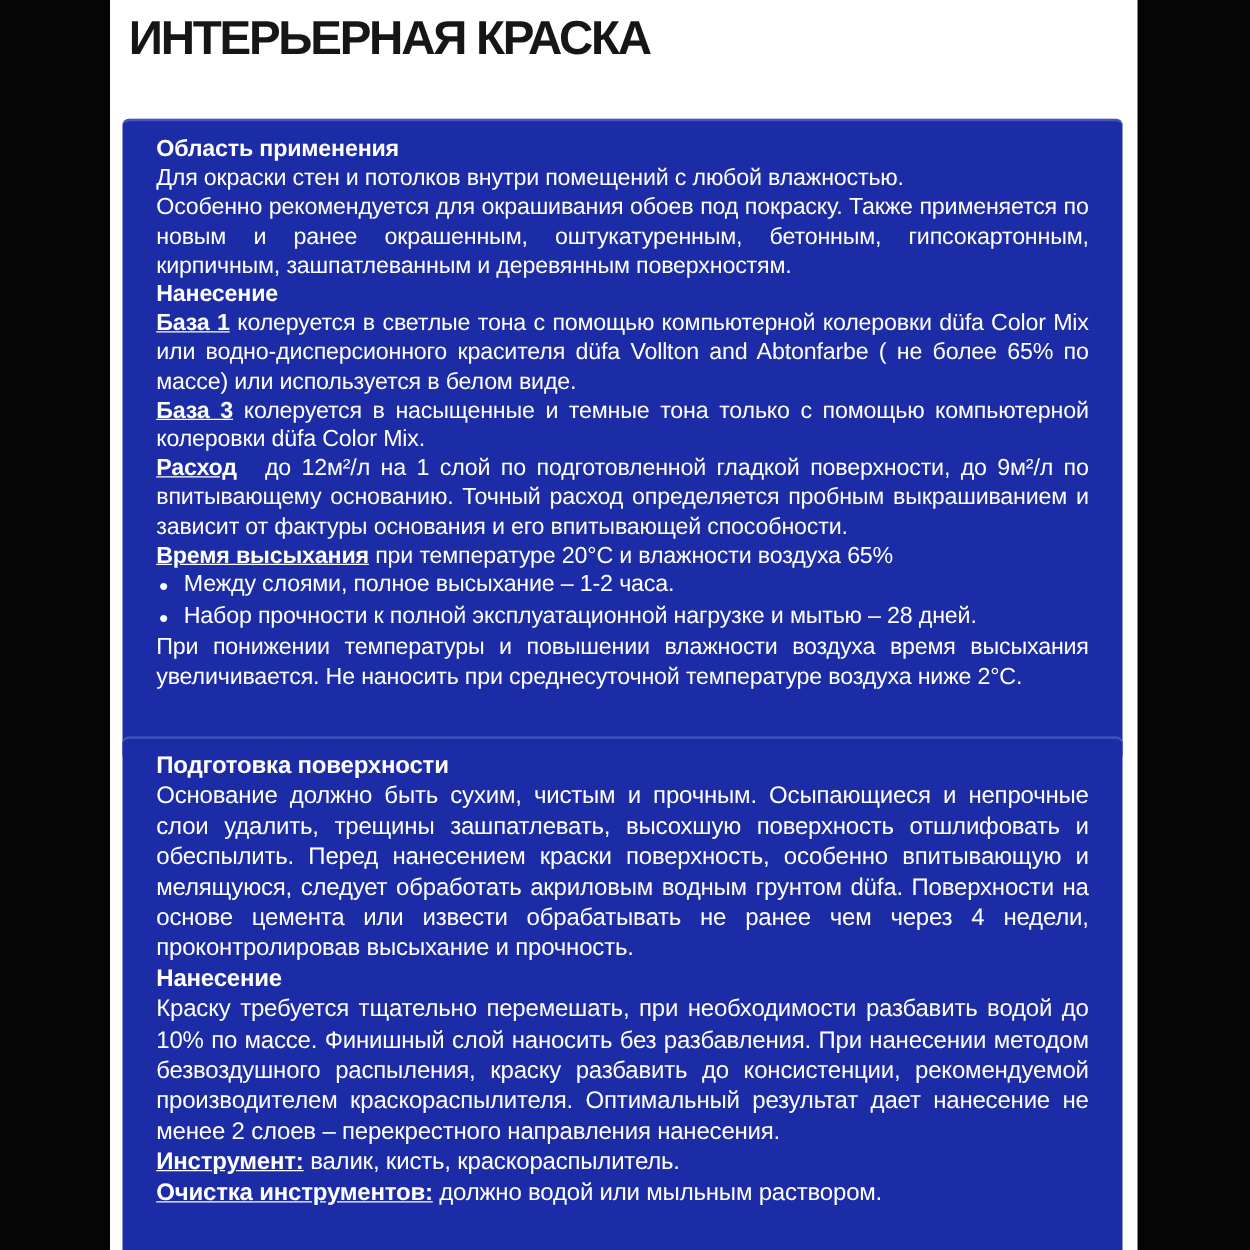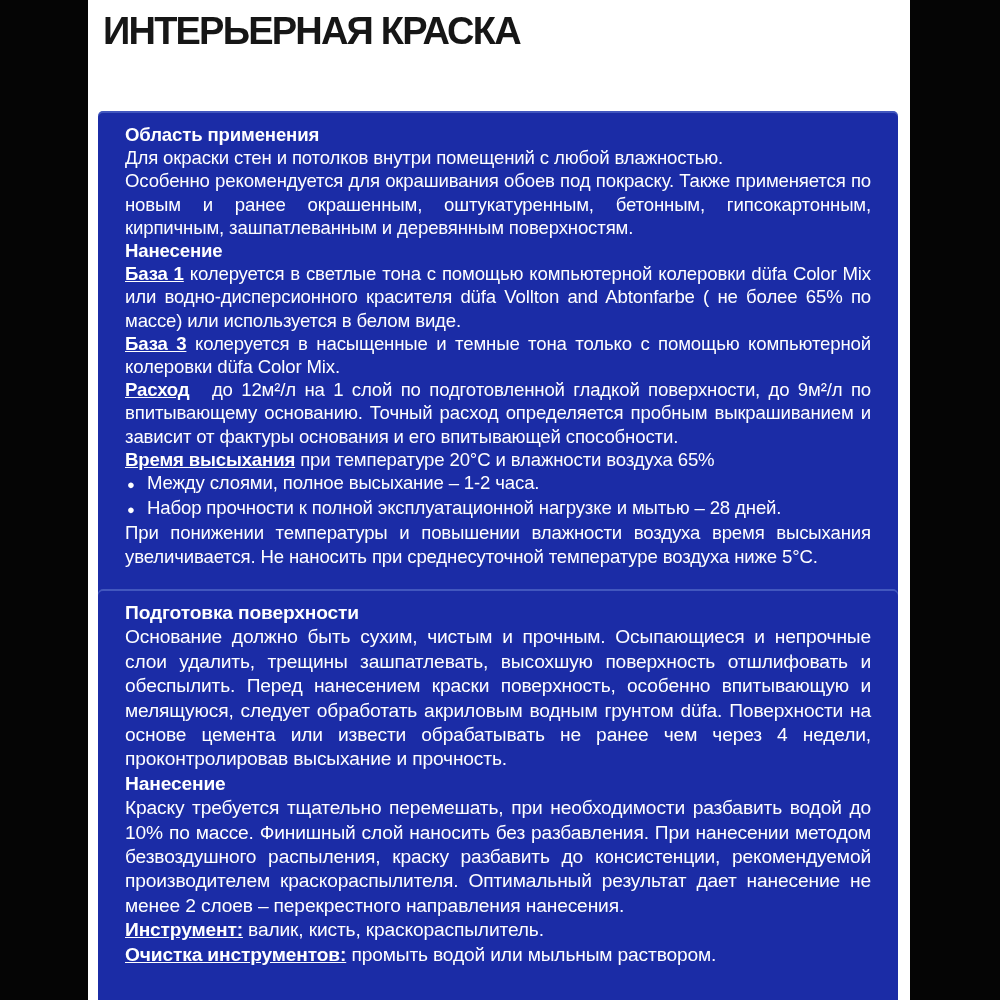--- a/index.html
+++ b/index.html
@@ -38,21 +38,21 @@
   .panel {
     position: absolute;
     left: 98px;
     width: 800px;
     background: var(--panel-blue, #1b2ca6);
     border-radius: 5px;
     color: var(--text-color, #ffffff);
     overflow: hidden;
     box-shadow: inset 0 2px 0 rgba(140,170,235,0.35);
   }
-  .panel-1 { top: 111px;  height: 514px; }
+  .panel-1 { top: 95px;  height: 514px; }
   .panel-2 { top: 589px; height: 484px; }
 
   .panel-inner { padding: 12px 27px 0 27px; }
   .panel-1 .panel-inner { font-size: 18.6px; line-height: 23.2px; letter-spacing: -0.15px; }
   .panel-2 .panel-inner { font-size: 19.2px; line-height: 24.4px; letter-spacing: -0.15px; }
 
   .panel h2, .panel p { margin: 0; font-size: inherit; line-height: inherit; }
   .panel h2 { font-weight: 700; }
   .panel b  { font-weight: 700; text-decoration: underline; }
   .just { text-align: justify; }
@@ -91,28 +91,28 @@
 
     <div class="bullet-row">
       <span class="bullet">●</span>
       <span class="bullet-text">Между слоями, полное высыхание – 1-2 часа.</span>
     </div>
     <div class="bullet-row">
       <span class="bullet">●</span>
       <span class="bullet-text">Набор прочности к полной эксплуатационной нагрузке и мытью – 28 дней.</span>
     </div>
 
-    <p class="just">При понижении температуры и повышении влажности воздуха время высыхания увеличивается. Не наносить при среднесуточной температуре воздуха ниже 5°С.</p>
+    <p class="just">При понижении температуры и повышении влажности воздуха время высыхания увеличивается. Не наносить при среднесуточной температуре воздуха ниже 2°С.</p>
   </div>
 </section>
 
 <section class="panel panel-2">
   <div class="panel-inner">
     <h2>Подготовка поверхности</h2>
     <p class="just">Основание должно быть сухим, чистым и прочным. Осыпающиеся и непрочные слои удалить, трещины зашпатлевать, высохшую поверхность отшлифовать и обеспылить. Перед нанесением краски поверхность, особенно впитывающую и мелящуюся, следует обработать акриловым водным грунтом düfa. Поверхности на основе цемента или извести обрабатывать не ранее чем через 4 недели, проконтролировав высыхание и прочность.</p>
 
     <h2>Нанесение</h2>
     <p class="just">Краску требуется тщательно перемешать, при необходимости разбавить водой до 10% по массе. Финишный слой наносить без разбавления. При нанесении методом безвоздушного распыления, краску разбавить до консистенции, рекомендуемой производителем краскораспылителя. Оптимальный результат дает нанесение не менее 2 слоев – перекрестного направления нанесения.</p>
 
     <p><b>Инструмент:</b><span> валик, кисть, краскораспылитель.</span></p>
-    <p><b>Очистка инструментов:</b><span> промыть водой или мыльным раствором.</span></p>
+    <p><b>Очистка инструментов:</b><span> должно водой или мыльным раствором.</span></p>
   </div>
 </section>
 
 </body></html>

